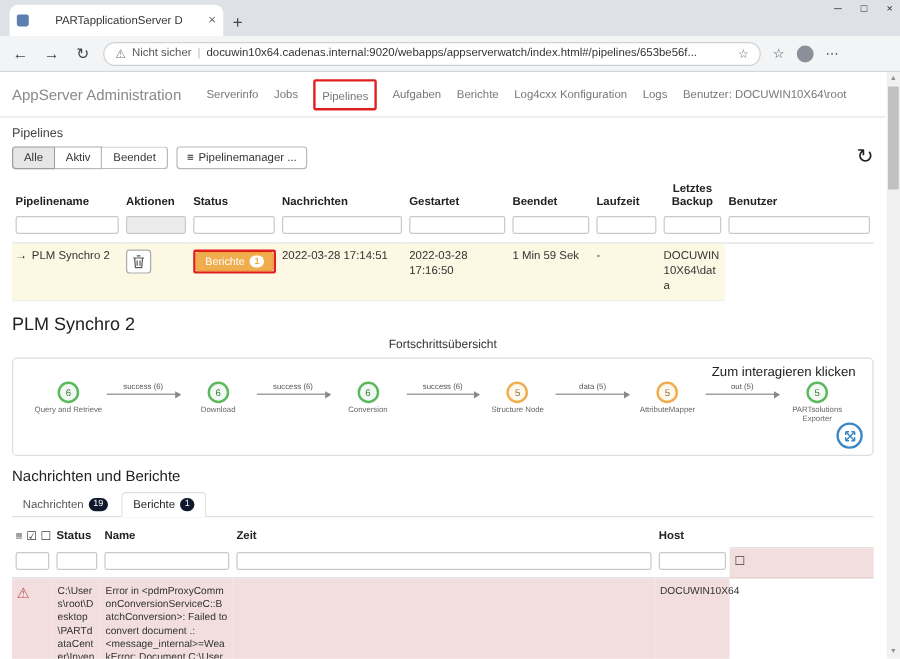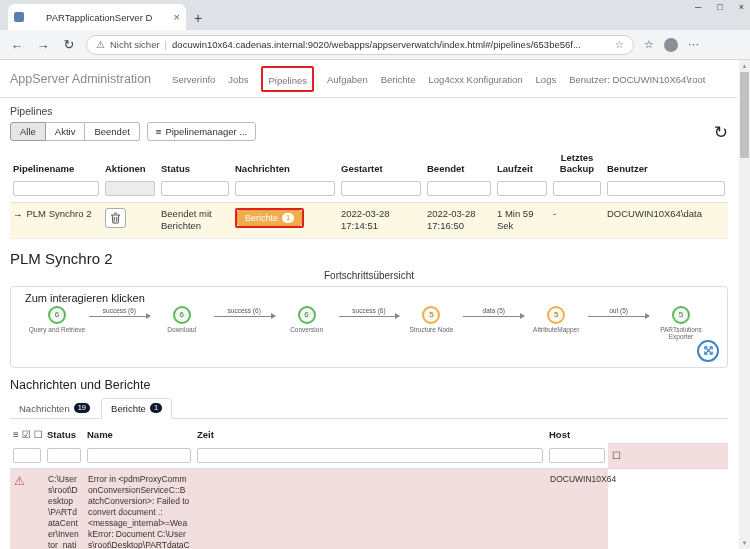--- a/index.html
+++ b/index.html
@@ -35,21 +35,21 @@
 
   .ann { border:2px solid #e02020; border-radius:2px; display:inline-block; }
 
   .appnav { display:flex; align-items:center; gap:13px; padding:6px 10px 5px; border-bottom:1px solid #e3e3e3; }
   .app-title { font-size:12.5px; color:#8a8a8a; margin-right:8px; white-space:nowrap; }
   .nav-item { font-size:9.5px; color:#777; white-space:nowrap; cursor:pointer; }
   .ann-nav { padding:2px 5px; }
 
   .section-label { font-size:10.5px; color:#444; margin:7px 10px 5px; }
 
-  .filters { display:flex; align-items:flex-end; margin:0 10px; }
+  .filters { display:flex; align-items:flex-start; margin:0 10px; }
   .btn-group { display:flex; }
   .fbtn { font-size:9.5px; color:#333; background:#fff; border:1px solid #b9b9b9; padding:3px 9px; cursor:pointer; }
   .fbtn + .fbtn { border-left:none; }
   .fbtn.first { border-radius:3px 0 0 3px; }
   .fbtn.last { border-radius:0 3px 3px 0; }
   .fbtn.active { background:#e6e6e6; border-color:#9c9c9c; }
   .mgr-btn { font-size:9.5px; color:#333; background:#fff; border:1px solid #b9b9b9; border-radius:3px; padding:3px 8px; margin-left:7px; cursor:pointer; display:flex; gap:4px; align-items:center; }
   .reload { margin-left:auto; font-size:17px; color:#222; cursor:pointer; line-height:1; }
 
   .ptable { display:grid; grid-template-columns:92px 56px 74px 106px 86px 70px 56px 54px 1fr; margin:6px 10px 0; }
@@ -62,21 +62,21 @@
   .row-arrow { font-weight:bold; color:#111; }
   .trash-btn { width:21px; height:20px; background:#fff; border:1px solid #ababab; border-radius:3px; display:flex; align-items:center; justify-content:center; cursor:pointer; }
   .berichte-btn { background:#f0ad4e; border:1px solid #eea236; color:#fff; font-size:9px; padding:2px 7px; border-radius:3px; cursor:pointer; display:inline-flex; align-items:center; gap:4px; white-space:nowrap; }
   .b-badge { background:#fff; color:#f0ad4e; border-radius:7px; font-size:7.5px; padding:0 4px; line-height:10px; font-weight:bold; }
   .benutzer-cell { word-break:break-all; font-size:9px; }
 
   .detail-title { font-size:15px; color:#222; font-weight:500; margin:11px 10px 3px; }
   .detail-sub { font-size:10px; color:#333; margin:0 10px 5px;text-align:center; }
 
   .diagram { margin:0 10px; border:1px solid #ddd; border-radius:4px; height:82px; position:relative; padding:5px 14px 0; }
-  .diag-hint { text-align:left; font-size:11px; color:#222; }
+  .diag-hint { text-align:right; font-size:11px; color:#222; }
   .nodes-row { display:flex; align-items:flex-start; margin-top:2px; }
   .node { display:flex; flex-direction:column; align-items:center; width:64px; flex:0 0 auto; cursor:pointer; }
   .circle { width:18px; height:18px; border-radius:50%; border:2px solid; font-size:8px; display:flex; align-items:center; justify-content:center; }
   .circle.green { border-color:#5cb85c; color:#3c763d; background:#f2f9f2; }
   .circle.yellow { border-color:#f0ad4e; color:#8a6d3b; background:#fdf8ec; }
   .node-label { font-size:6.5px; color:#666; margin-top:2px; text-align:center; line-height:1.15; }
   .conn { flex:1 1 auto; position:relative; margin-top:10px; border-top:1px solid #888; }
   .conn::after { content:""; position:absolute; right:-1px; top:-3.5px; border-left:5px solid #888; border-top:3px solid transparent; border-bottom:3px solid transparent; }
   .conn-label { position:absolute; top:-10px; left:50%; transform:translateX(-50%); font-size:6.5px; color:#555; white-space:nowrap; }
   .expand-btn { position:absolute; right:8px; bottom:5px; width:22px; height:22px; border:2px solid #3a87c8; border-radius:50%; display:flex; align-items:center; justify-content:center; cursor:pointer; background:#fff; }
@@ -188,21 +188,20 @@
         <span class="row-arrow">→</span>
         <span>PLM Synchro 2</span>
       </div>
       <div class="td">
         <button class="trash-btn">
           <svg width="11" height="12" viewBox="0 0 11 12">
               <path d="M1 3h9M4 1.2h3M2.2 3l.7 8h5.2l.7-8M4.3 5v4.5M6.7 5v4.5" stroke="#555" fill="none" stroke-width="1"></path>
             </svg>
         </button>
       </div>
-      <div class="td">Beendet mit Berichten</div>
       <div class="td">
         <span class="ann">
           <button class="berichte-btn">
             <span>Berichte</span>
             <span class="b-badge">1</span>
           </button>
         </span>
       </div>
       <div class="td">2022-03-28 17:14:51</div>
       <div class="td">2022-03-28 17:16:50</div>

